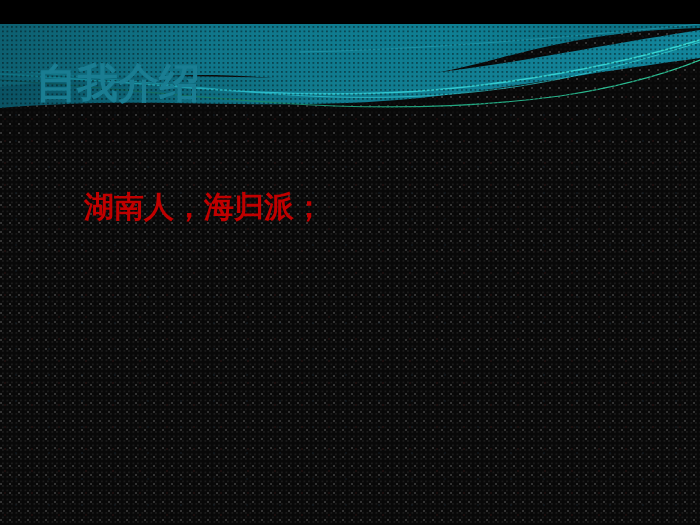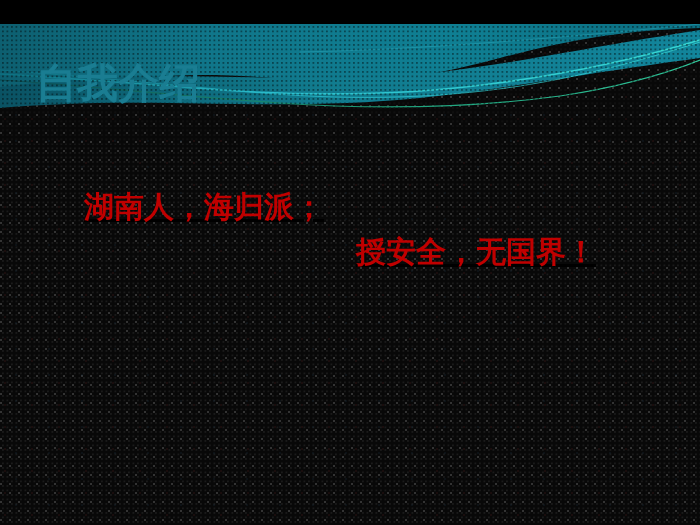--- a/index.html
+++ b/index.html
@@ -83,21 +83,20 @@
     color: #1a7d92;
   }
 
   
   .body-block {
     position: absolute;
     left: 0;
     top: 160px;
     width: 700px;
     z-index: 6;
-    text-decoration: underline;
   }
   .body-line {
     font-size: 30px;
     line-height: 45px;
     font-weight: 700;
     color: #c00000;
     white-space: nowrap;
   }
   .body-line.l0 { margin-left: 84px; }
   .body-line.l1 { margin-left: 218px; }
@@ -168,16 +167,15 @@
 
     <path fill="none" stroke="#2aa9bb" stroke-width="0.8" opacity="0.6" d="M300,28 C400,26 520,18 700,0"></path>
   </svg>
 
   <div class="dot-overlay"></div>
 
   <div class="slide-title">自我介绍</div>
 
   <div class="body-block">
     <div class="body-line l0">湖南人，海归派；</div>
-    <div class="body-line l2">授安全，无国界！</div>
   </div>
 
 </div>
 
 </body></html>

